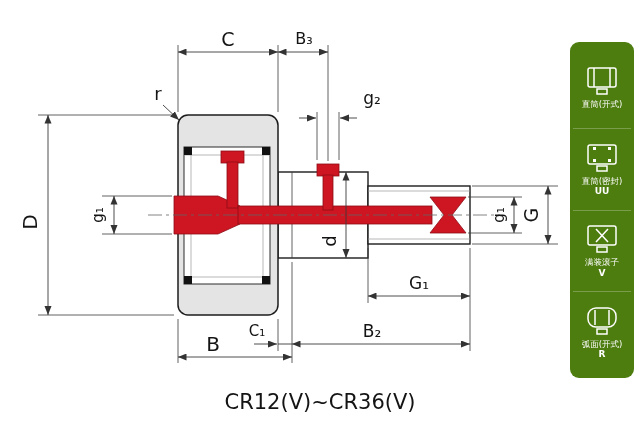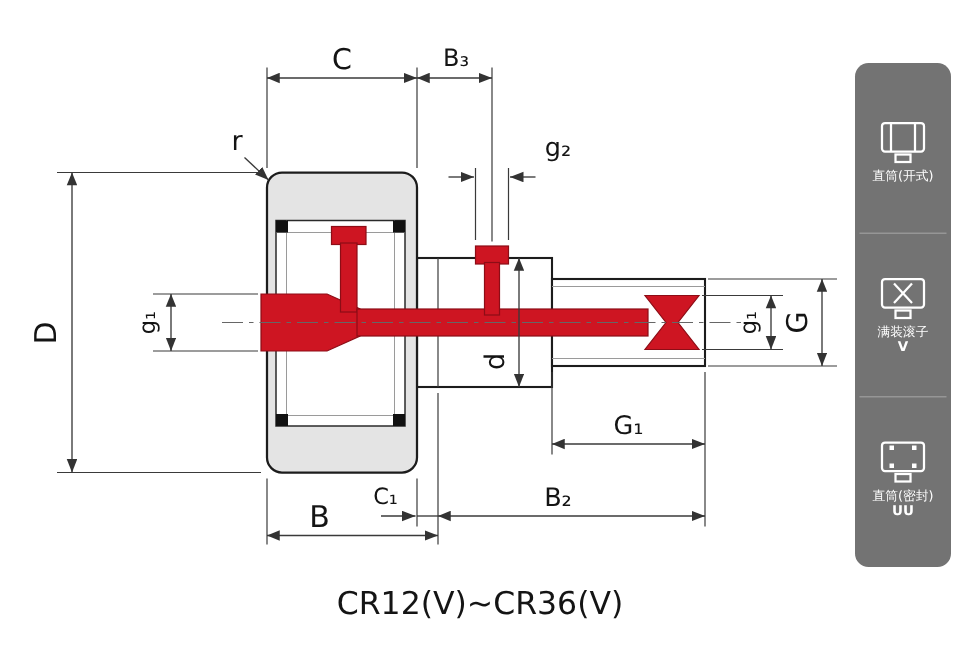--- a/index.html
+++ b/index.html
@@ -11,21 +11,21 @@
   .grey{stroke:#1c1c1c;stroke-width:1.5;fill:#e4e4e4;}
   .inner{stroke:#2a2a2a;stroke-width:1;fill:#ffffff;}
   .thin{stroke:#9a9a9a;stroke-width:0.7;}
   .red{fill:#ce1522;stroke:#8d0d16;stroke-width:0.8;}
   .seal{fill:#111;}
   .dim{stroke:#3a3a3a;stroke-width:0.9;fill:none;}
   .ext{stroke:#3a3a3a;stroke-width:0.8;fill:none;}
   .cl{stroke:#666;stroke-width:0.8;stroke-dasharray:14 4 3 4;fill:none;}
   
   .panel{position:absolute;left:570px;top:42px;width:64px;height:336px;
-         background:#737373;border-radius:9px;box-sizing:border-box;
+         background:#4d7c0f;border-radius:9px;box-sizing:border-box;
          display:flex;flex-direction:column;padding:5px 3px;}
   .cell{flex:1;display:flex;flex-direction:column;align-items:center;
         justify-content:center;border-bottom:1px solid rgba(255,255,255,.25);
         cursor:pointer;}
   .cell:last-child{border-bottom:none;}
   .cell svg{display:block;margin-bottom:2px;}
   .txt{color:#fff;font-size:8.5px;line-height:1.2;text-align:center;display:block;}
   .code{color:#fff;font-size:9px;font-weight:bold;line-height:1.2;text-align:center;display:block;}
   .ic{stroke:#fff;stroke-width:1.5;fill:none;}
   .icf{fill:#fff;stroke:none;}
@@ -170,36 +170,46 @@
       <line class="ic" x1="30" y1="3" x2="30" y2="22"></line>
       <rect class="ic" x="17" y="24" width="10" height="5"></rect>
     </svg>
     <span class="txt">直筒(开式)</span>
     <span class="code"></span>
   </div>
 
   <div class="cell">
     <svg width="44" height="32" viewBox="0 0 44 32">
       <rect class="ic" x="8" y="3" width="28" height="19" rx="2"></rect>
-      <line class="ic" x1="16" y1="6" x2="28" y2="19"></line>
-      <line class="ic" x1="28" y1="6" x2="16" y2="19"></line>
-      <rect class="ic" x="17" y="24" width="10" height="5"></rect>
-    </svg>
-    <span class="txt">满装滚子</span>
-    <span class="code">V</span>
-  </div>
-
-  <div class="cell">
-    <svg width="44" height="32" viewBox="0 0 44 32">
-      <rect class="ic" x="8" y="3" width="28" height="19" rx="2"></rect>
       <rect class="icf" x="13" y="5" width="3" height="3"></rect>
       <rect class="icf" x="28" y="5" width="3" height="3"></rect>
       <rect class="icf" x="13" y="17" width="3" height="3"></rect>
       <rect class="icf" x="28" y="17" width="3" height="3"></rect>
       <rect class="ic" x="17" y="24" width="10" height="5"></rect>
     </svg>
     <span class="txt">直筒(密封)</span>
     <span class="code">UU</span>
   </div>
 
+  <div class="cell">
+    <svg width="44" height="32" viewBox="0 0 44 32">
+      <rect class="ic" x="8" y="3" width="28" height="19" rx="2"></rect>
+      <line class="ic" x1="16" y1="6" x2="28" y2="19"></line>
+      <line class="ic" x1="28" y1="6" x2="16" y2="19"></line>
+      <rect class="ic" x="17" y="24" width="10" height="5"></rect>
+    </svg>
+    <span class="txt">满装滚子</span>
+    <span class="code">V</span>
+  </div>
+
+  <div class="cell">
+    <svg width="44" height="32" viewBox="0 0 44 32">
+      <rect class="ic" x="8" y="3" width="28" height="19" rx="8"></rect>
+      <line class="ic" x1="15" y1="5" x2="15" y2="20"></line>
+      <line class="ic" x1="29" y1="5" x2="29" y2="20"></line>
+      <rect class="ic" x="17" y="24" width="10" height="5"></rect>
+    </svg>
+    <span class="txt">弧面(开式)</span>
+    <span class="code">R</span>
+  </div>
 
 
 </div>
 
 </body></html>

